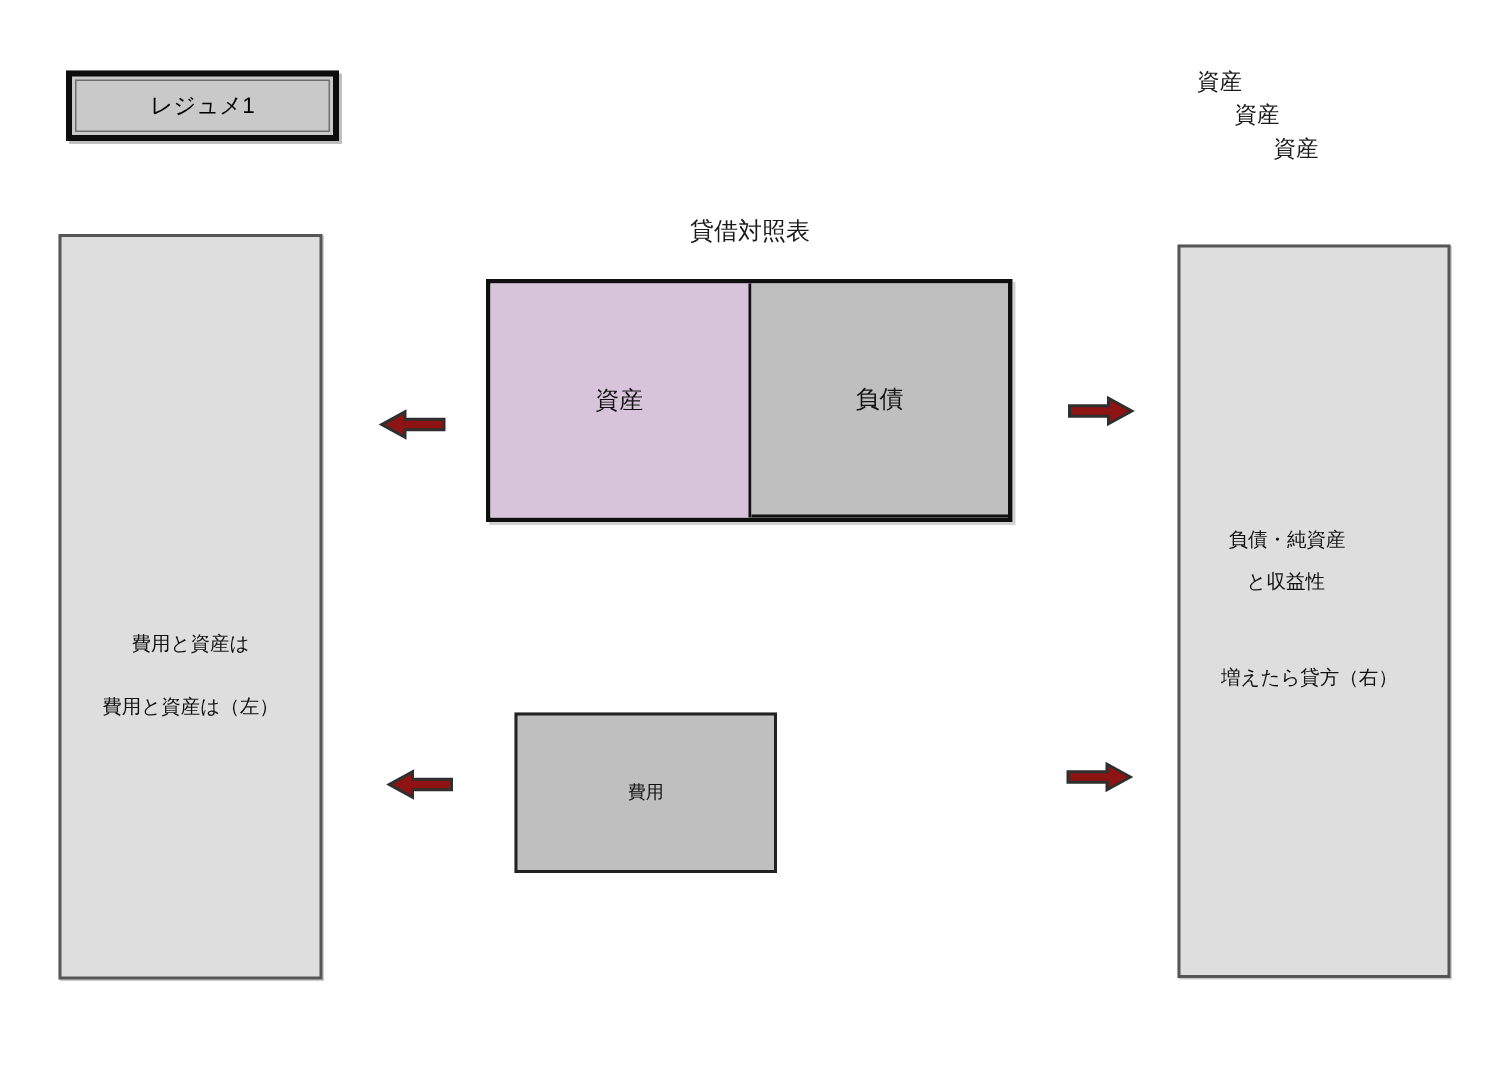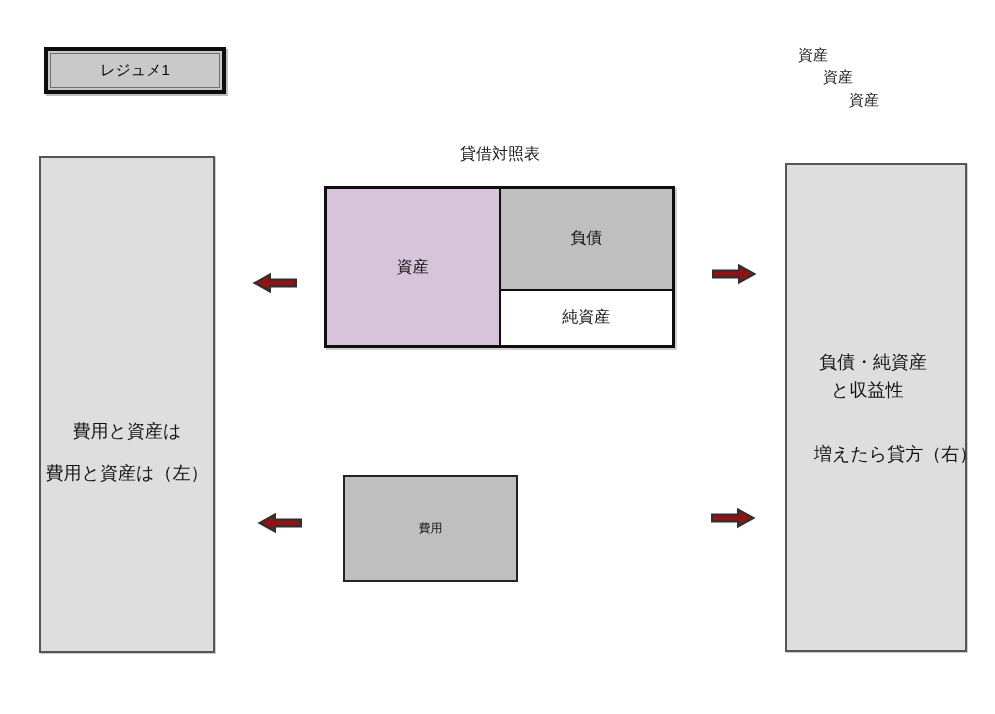--- a/index.html
+++ b/index.html
@@ -61,21 +61,21 @@
     display:flex;align-items:center;justify-content:center;font-size:16px;
   }
 
   
   .note-box{
     box-sizing:border-box;background:#dedede;border:2px solid #565656;
     box-shadow:1px 1px 0 rgba(0,0,0,.2);
   }
   .note-left{left:39px;top:156px;width:176px;height:497px;}
   .note-right{left:785px;top:163px;width:182px;height:489px;}
-  .note-line{position:absolute;font-size:18px;color:#111;white-space:nowrap;line-height:1;}
+  .note-line{position:absolute;font-size:13px;color:#111;white-space:nowrap;line-height:1;}
   .nl-c{width:100%;text-align:center;margin-top:44px;}
 
   
   .arrow{width:47px;height:22px;}
 </style>
 </head>
 <body>
 
 <div id="stage">
 
@@ -89,23 +89,20 @@
 
   <div class="abs sec-title" style="left:325px;top:144px;width:350px;">貸借対照表</div>
 
   <div class="abs bs-box">
     <div class="bs-left">
       <span>資産</span>
     </div>
     <div class="bs-right">
       <div class="bs-liab">
         <span>負債</span>
-      </div>
-      <div class="bs-net">
-        <span>純資産</span>
       </div>
     </div>
   </div>
 
 
   <div class="abs pl-expenses">
     <span>費用</span>
   </div>
 
   <div class="abs note-box note-left">

